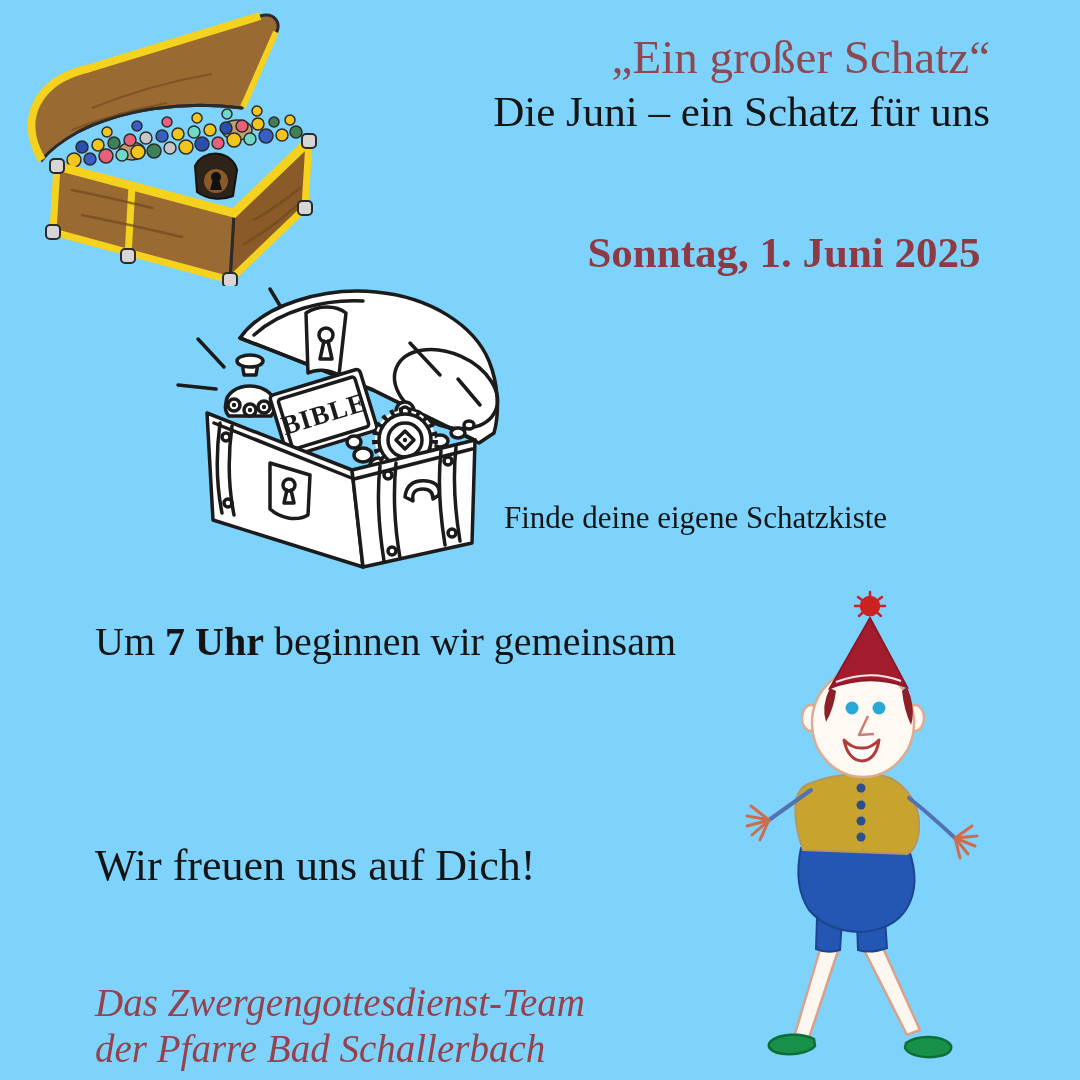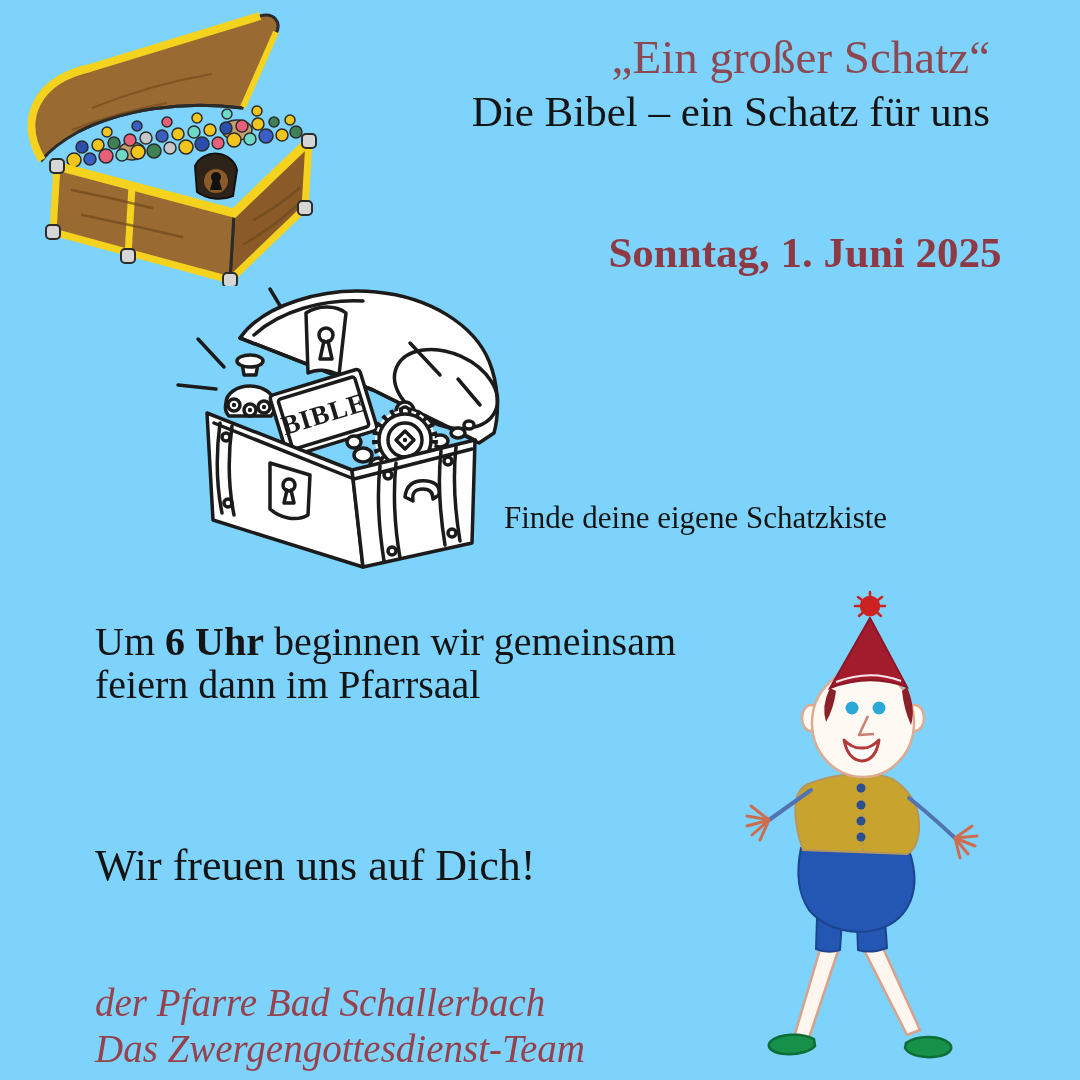--- a/index.html
+++ b/index.html
@@ -4,21 +4,21 @@
 <style>
   * { margin:0; padding:0; box-sizing:border-box; }
   html,body { width:1080px; height:1080px; }
   body { background:#ffffff; font-family:"Liberation Serif","DejaVu Serif",serif; }
   .page { position:relative; width:1080px; height:1080px; background:#7dd3fc; overflow:hidden; }
 
   .title-block { position:absolute; top:28px; left:290px; width:700px; text-align:right; }
   .title { font-size:47px; line-height:58px; color:#8c4952; }
   .subtitle { font-size:43px; line-height:52px; color:#141414; }
 
-  .date { position:absolute; top:228px; left:590px; width:430px; display:flex; justify-content:center;
+  .date { position:absolute; top:228px; left:569px; width:430px; display:flex; justify-content:center;
           font-size:43px; font-weight:bold; color:#8d3a45; white-space:nowrap; }
 
   .caption { position:absolute; top:500px; left:504px; font-size:31px; color:#141414; white-space:nowrap; }
 
   .details { position:absolute; top:620px; left:95px; font-size:40px; line-height:43px; color:#141414; }
   .closing { position:absolute; top:840px; left:95px; font-size:44px; color:#141414; }
 
   .signature { position:absolute; top:980px; left:95px; font-size:39px; line-height:46px;
                font-style:italic; color:#96424d; }
 
@@ -103,21 +103,21 @@
     <g>
       <path d="M183,158 a22,20 0 0 1 42,4 l-4,26 a34,30 0 0 1 -36,-4 z" fill="#2e2318" stroke="#111111" stroke-width="2"></path>
       <circle cx="204" cy="173" r="12" fill="#8a5a28"></circle>
       <circle cx="204" cy="169" r="5" fill="#111111"></circle>
       <path d="M201,171 L207,171 L210,182 L198,182 Z" fill="#111111"></path>
     </g>
   </svg>
 
   <div class="title-block">
     <div class="title">„Ein großer Schatz“</div>
-    <div class="subtitle">Die Bibel – ein Schatz für uns</div>
+    <div class="subtitle">Die Juni – ein Schatz für uns</div>
   </div>
 
   <div class="date">Sonntag, 1. Juni 2025</div>
 
   <svg class="chest-bw" viewBox="0 0 348 313">
     <g class="bw">
       <path d="M40,56 L66,84"></path>
         <path d="M20,102 L58,106"></path>
         <path d="M112,6 L124,26"></path>
     </g>
@@ -191,29 +191,28 @@
       <path class="bw" d="M283,168 C280,195 281,225 287,262 M298,164 C295,192 296,222 302,258" stroke-width="3"></path>
       <circle class="bw" cx="290" cy="178" r="4"></circle>
         <circle class="bw" cx="294" cy="250" r="4"></circle>
       <path class="bw" d="M247,214 q2,-18 22,-16 q14,2 12,14 l-6,4 q0,-10 -10,-10 q-12,0 -10,12 z"></path>
     </g>
   </svg>
 
   <div class="caption">Finde deine eigene Schatzkiste</div>
 
   <div class="details">
-    <div><span>Um </span><b>6 Uhr</b><span> beginnen wir gemeinsam</span></div>
-    <div>feiern dann im Pfarrsaal</div>
+    <div><span>Um </span><b>7 Uhr</b><span> beginnen wir gemeinsam</span></div>
   </div>
 
   <div class="closing">Wir freuen uns auf Dich!</div>
 
   <div class="signature">
+    <div>Das Zwergengottesdienst-Team</div>
     <div>der Pfarre Bad Schallerbach</div>
-    <div>Das Zwergengottesdienst-Team</div>
   </div>
 
   <svg class="gnome" viewBox="0 0 335 492">
     <g>
       <path d="M86,358 L60,446 L74,450 L104,360 Z" fill="#fdf7f0" stroke="#d9a18b" stroke-width="2.5"></path>
       <path d="M128,360 L172,447 L185,442 L148,360 Z" fill="#fdf7f0" stroke="#d9a18b" stroke-width="2.5"></path>
     </g>
     <g>
       <path d="M79,451 C66,444 44,446 36,453 C30,458 36,465 50,466 C64,467 76,463 80,458 Z" fill="#17914a" stroke="#0c6d37" stroke-width="2.5"></path>
       <path d="M171,455 C184,446 206,448 214,455 C220,461 214,468 198,469 C184,470 173,466 170,460 Z" fill="#17914a" stroke="#0c6d37" stroke-width="2.5"></path>

